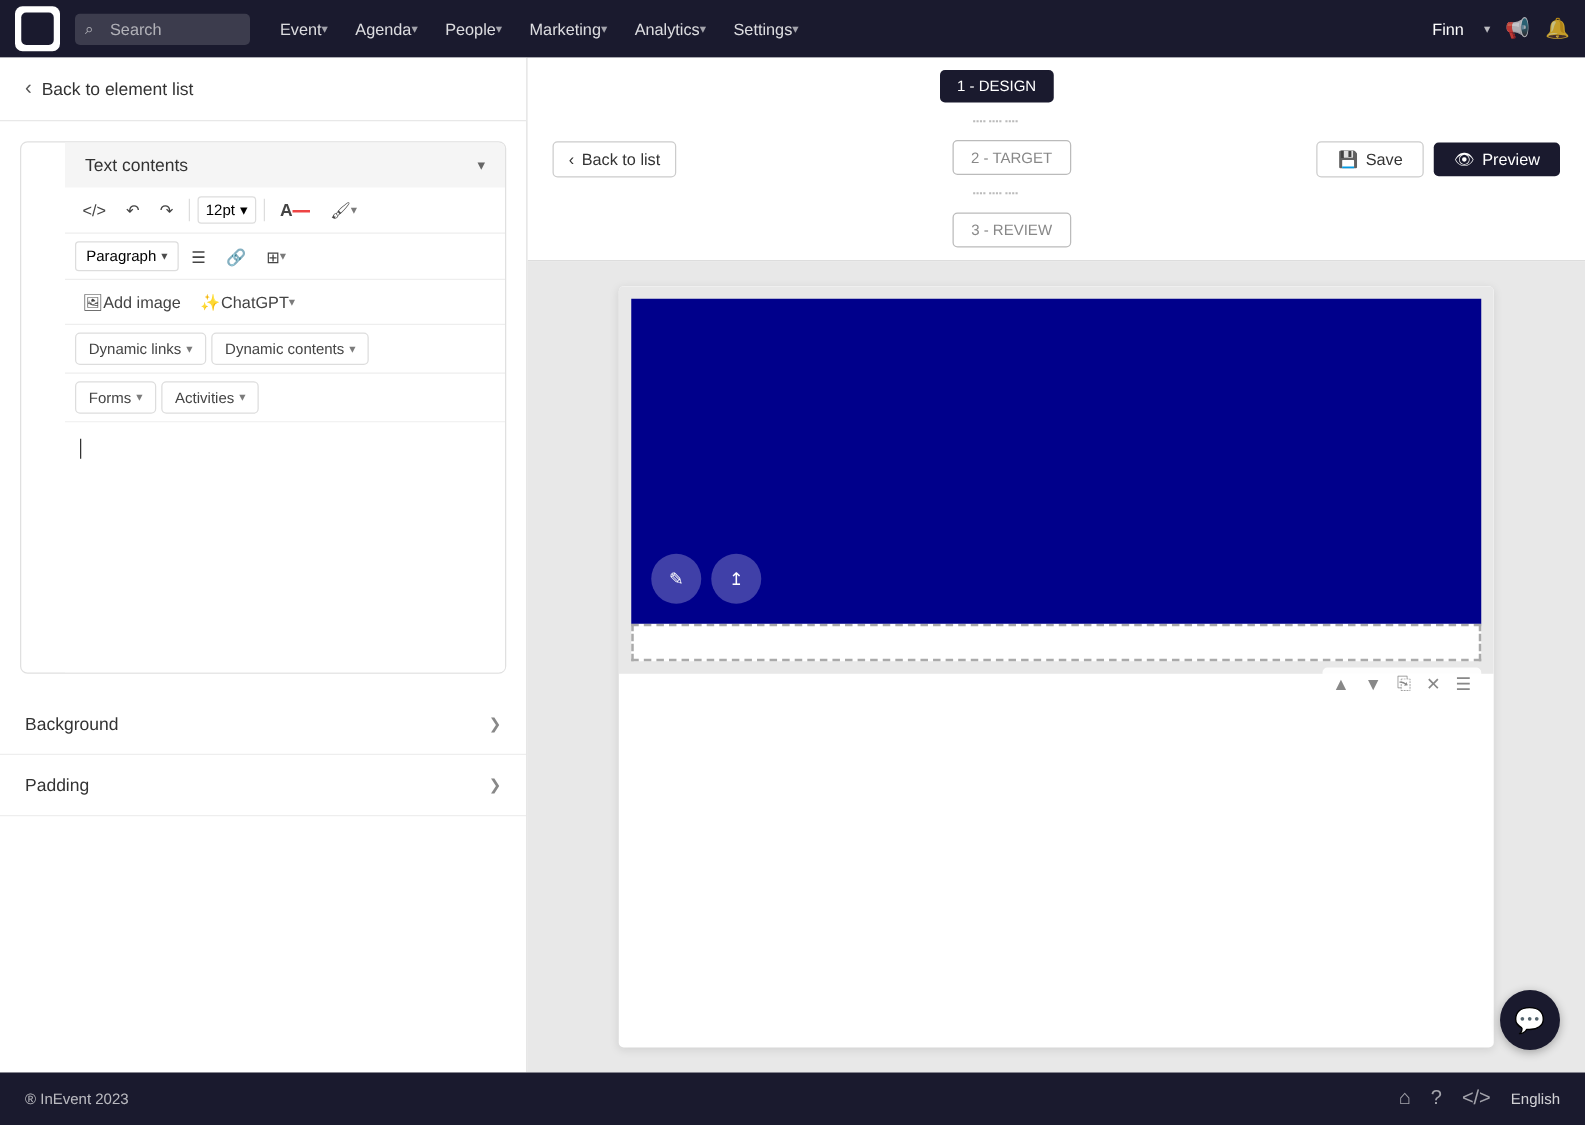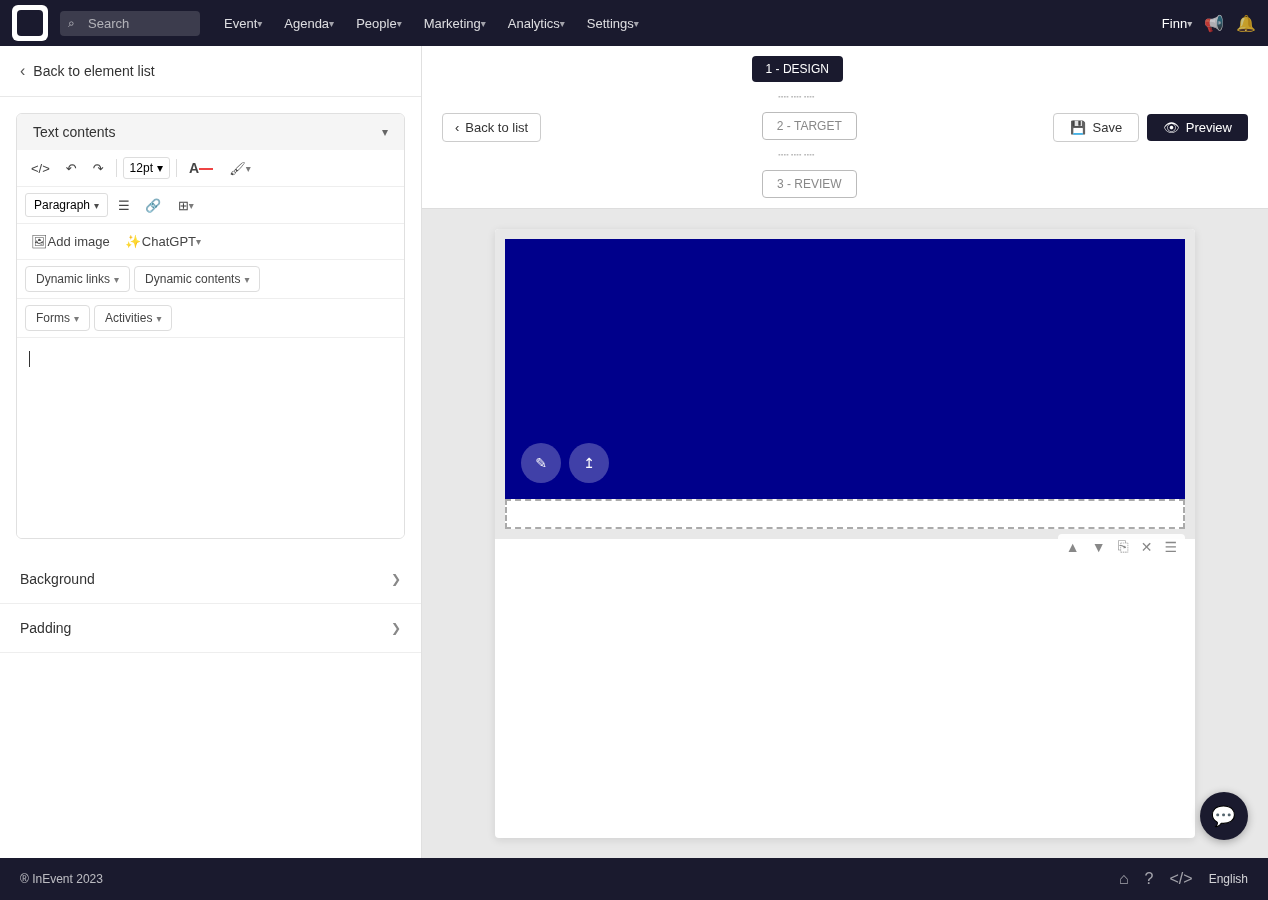--- a/index.html
+++ b/index.html
@@ -50,21 +50,21 @@
       color: rgba(255,255,255,0.85);
       padding: 6px 10px;
       border-radius: 4px;
       cursor: pointer;
       display: flex; align-items: center; gap: 0;
       font-size: 13px;
       white-space: nowrap;
     }
     .nav-chevron { font-size: 10px; opacity: 0.7; }
     .nav-right { display: flex; align-items: center; gap: 12px; margin-left: auto; }
-    .nav-user { color: #fff; display: flex; align-items: center; gap: 0; cursor: pointer; font-size: 13px; }
+    .nav-user { color: #fff; display: flex; align-items: center; gap: 16px; cursor: pointer; font-size: 13px; }
     .nav-icon-btn { color: rgba(255,255,255,0.75); font-size: 16px; cursor: pointer; }
 
     
     .main-layout { display: flex; flex: 1; overflow: hidden; }
 
     
     .sidebar {
       width: 422px;
       background: #fff;
       border-right: 1px solid #e0e0e0;
@@ -84,20 +84,21 @@
       font-weight: 500;
     }
     .back-arrow { font-size: 16px; color: #555; }
 
     
     .panel {
       border: 1px solid #e0e0e0;
       margin: 16px;
       border-radius: 6px;
       overflow: hidden;
+      padding-left: 35px;
     }
     .panel-header {
       background: #f5f5f5;
       padding: 10px 16px;
       display: flex;
       align-items: center;
       justify-content: space-between;
       font-size: 14px;
       font-weight: 500;
       color: #333;

